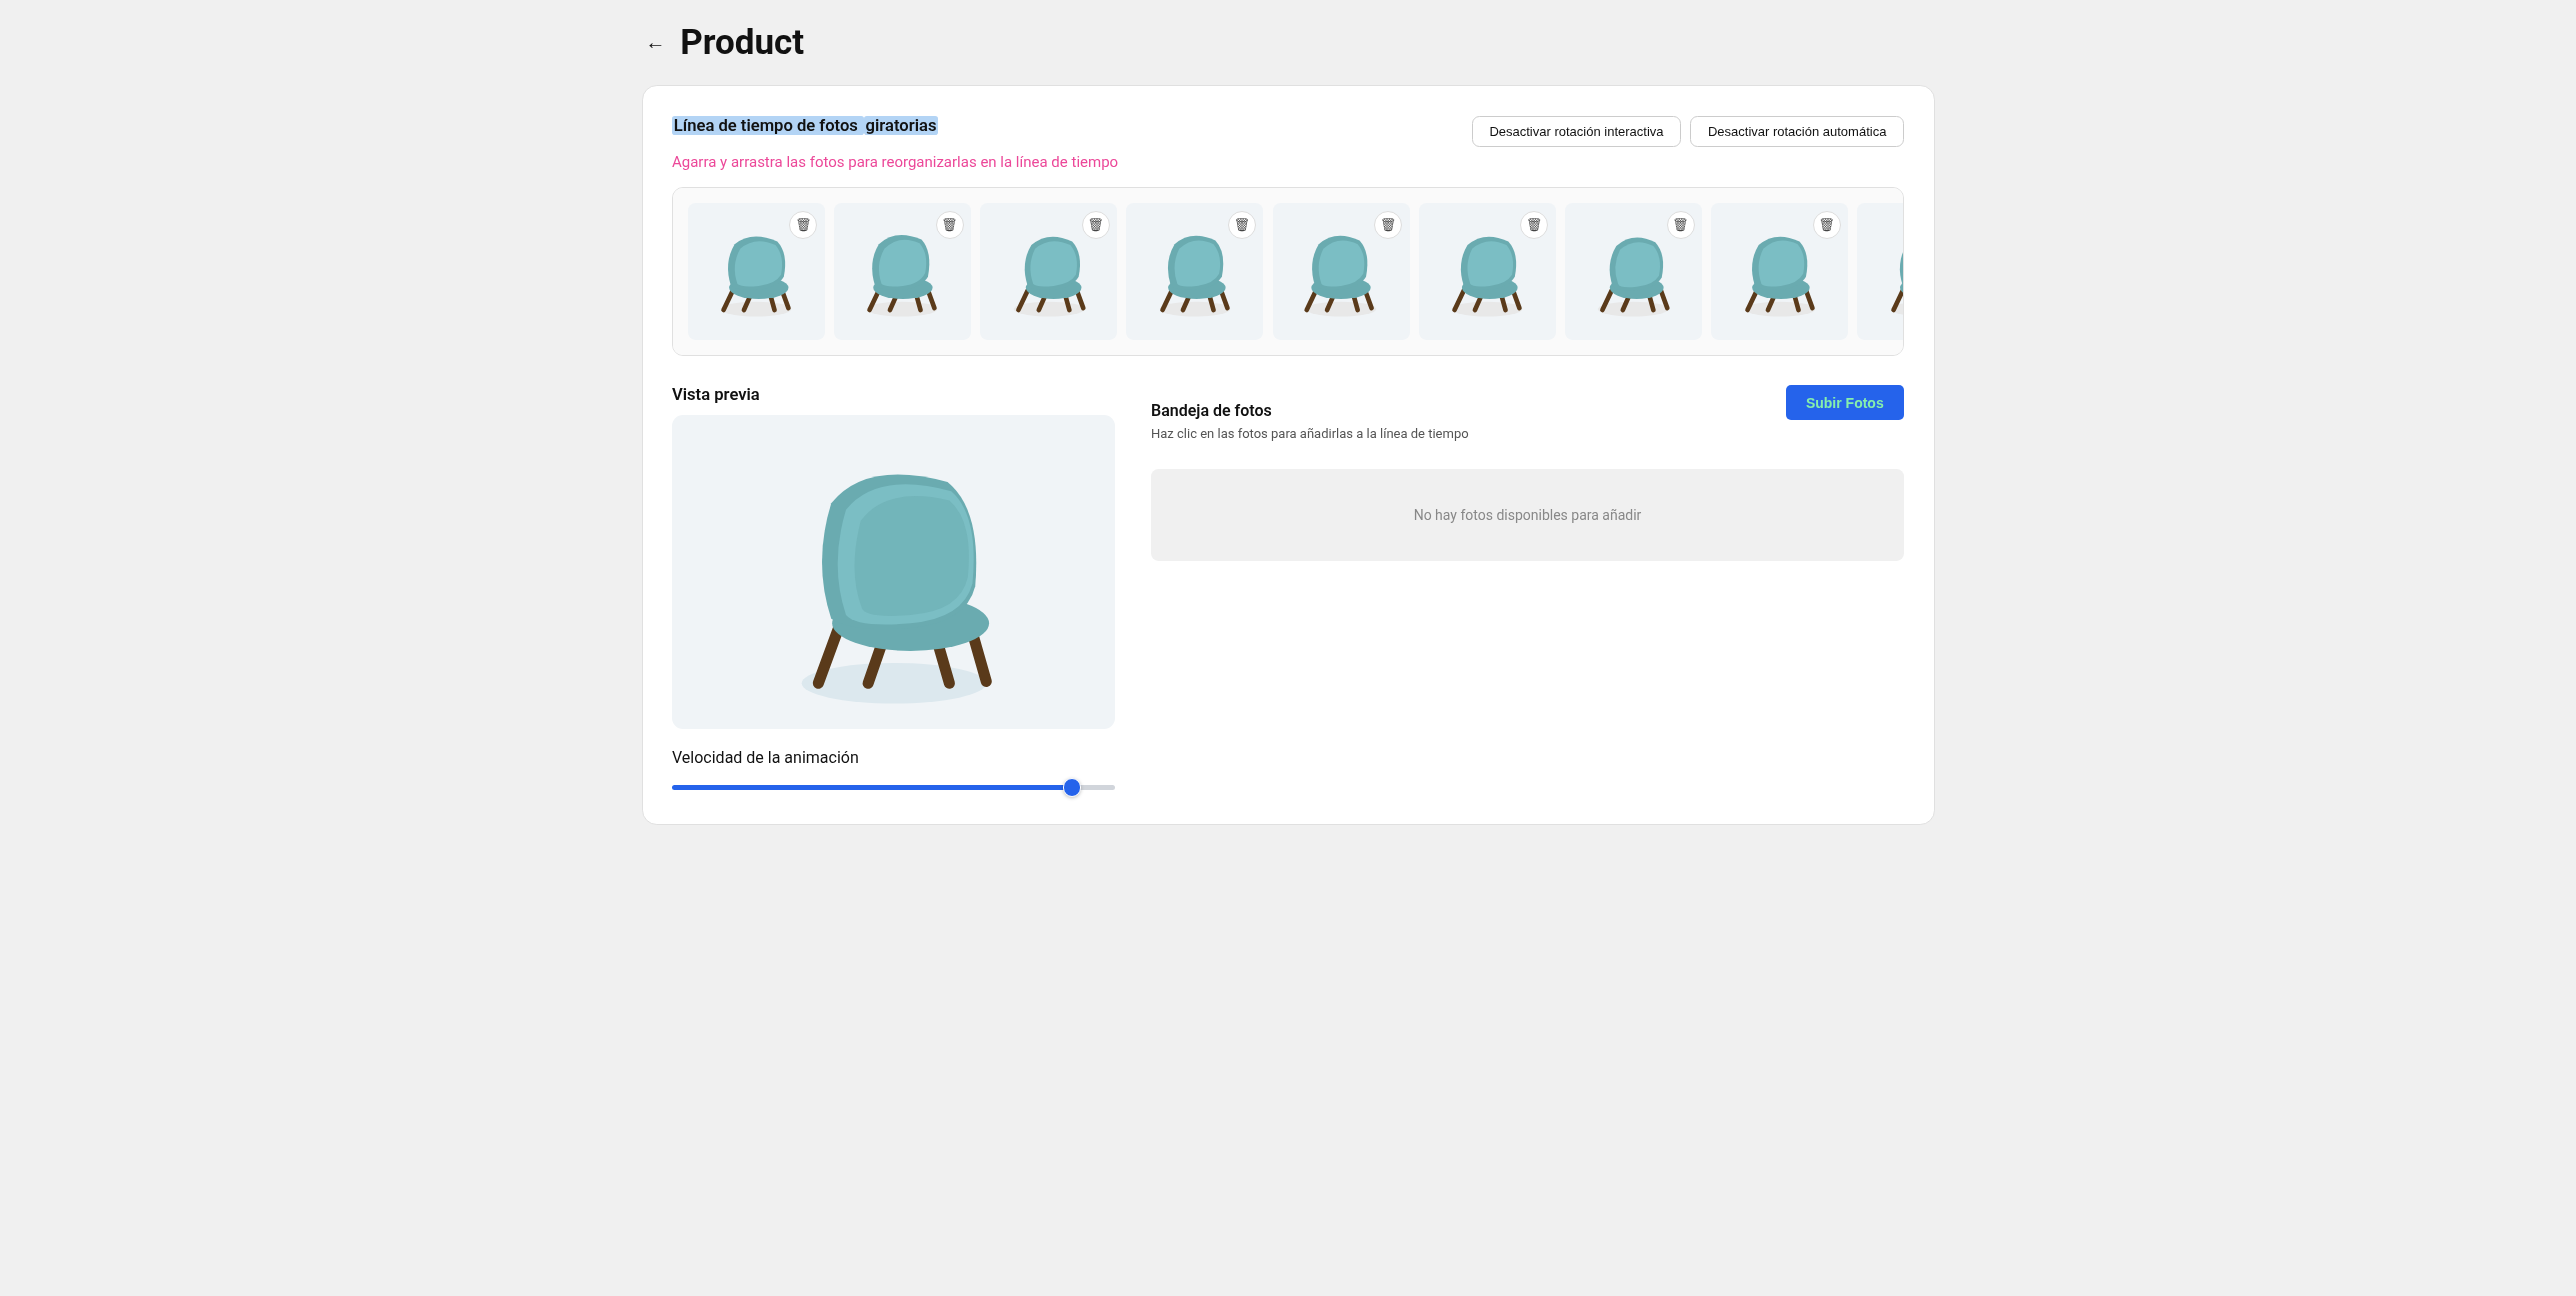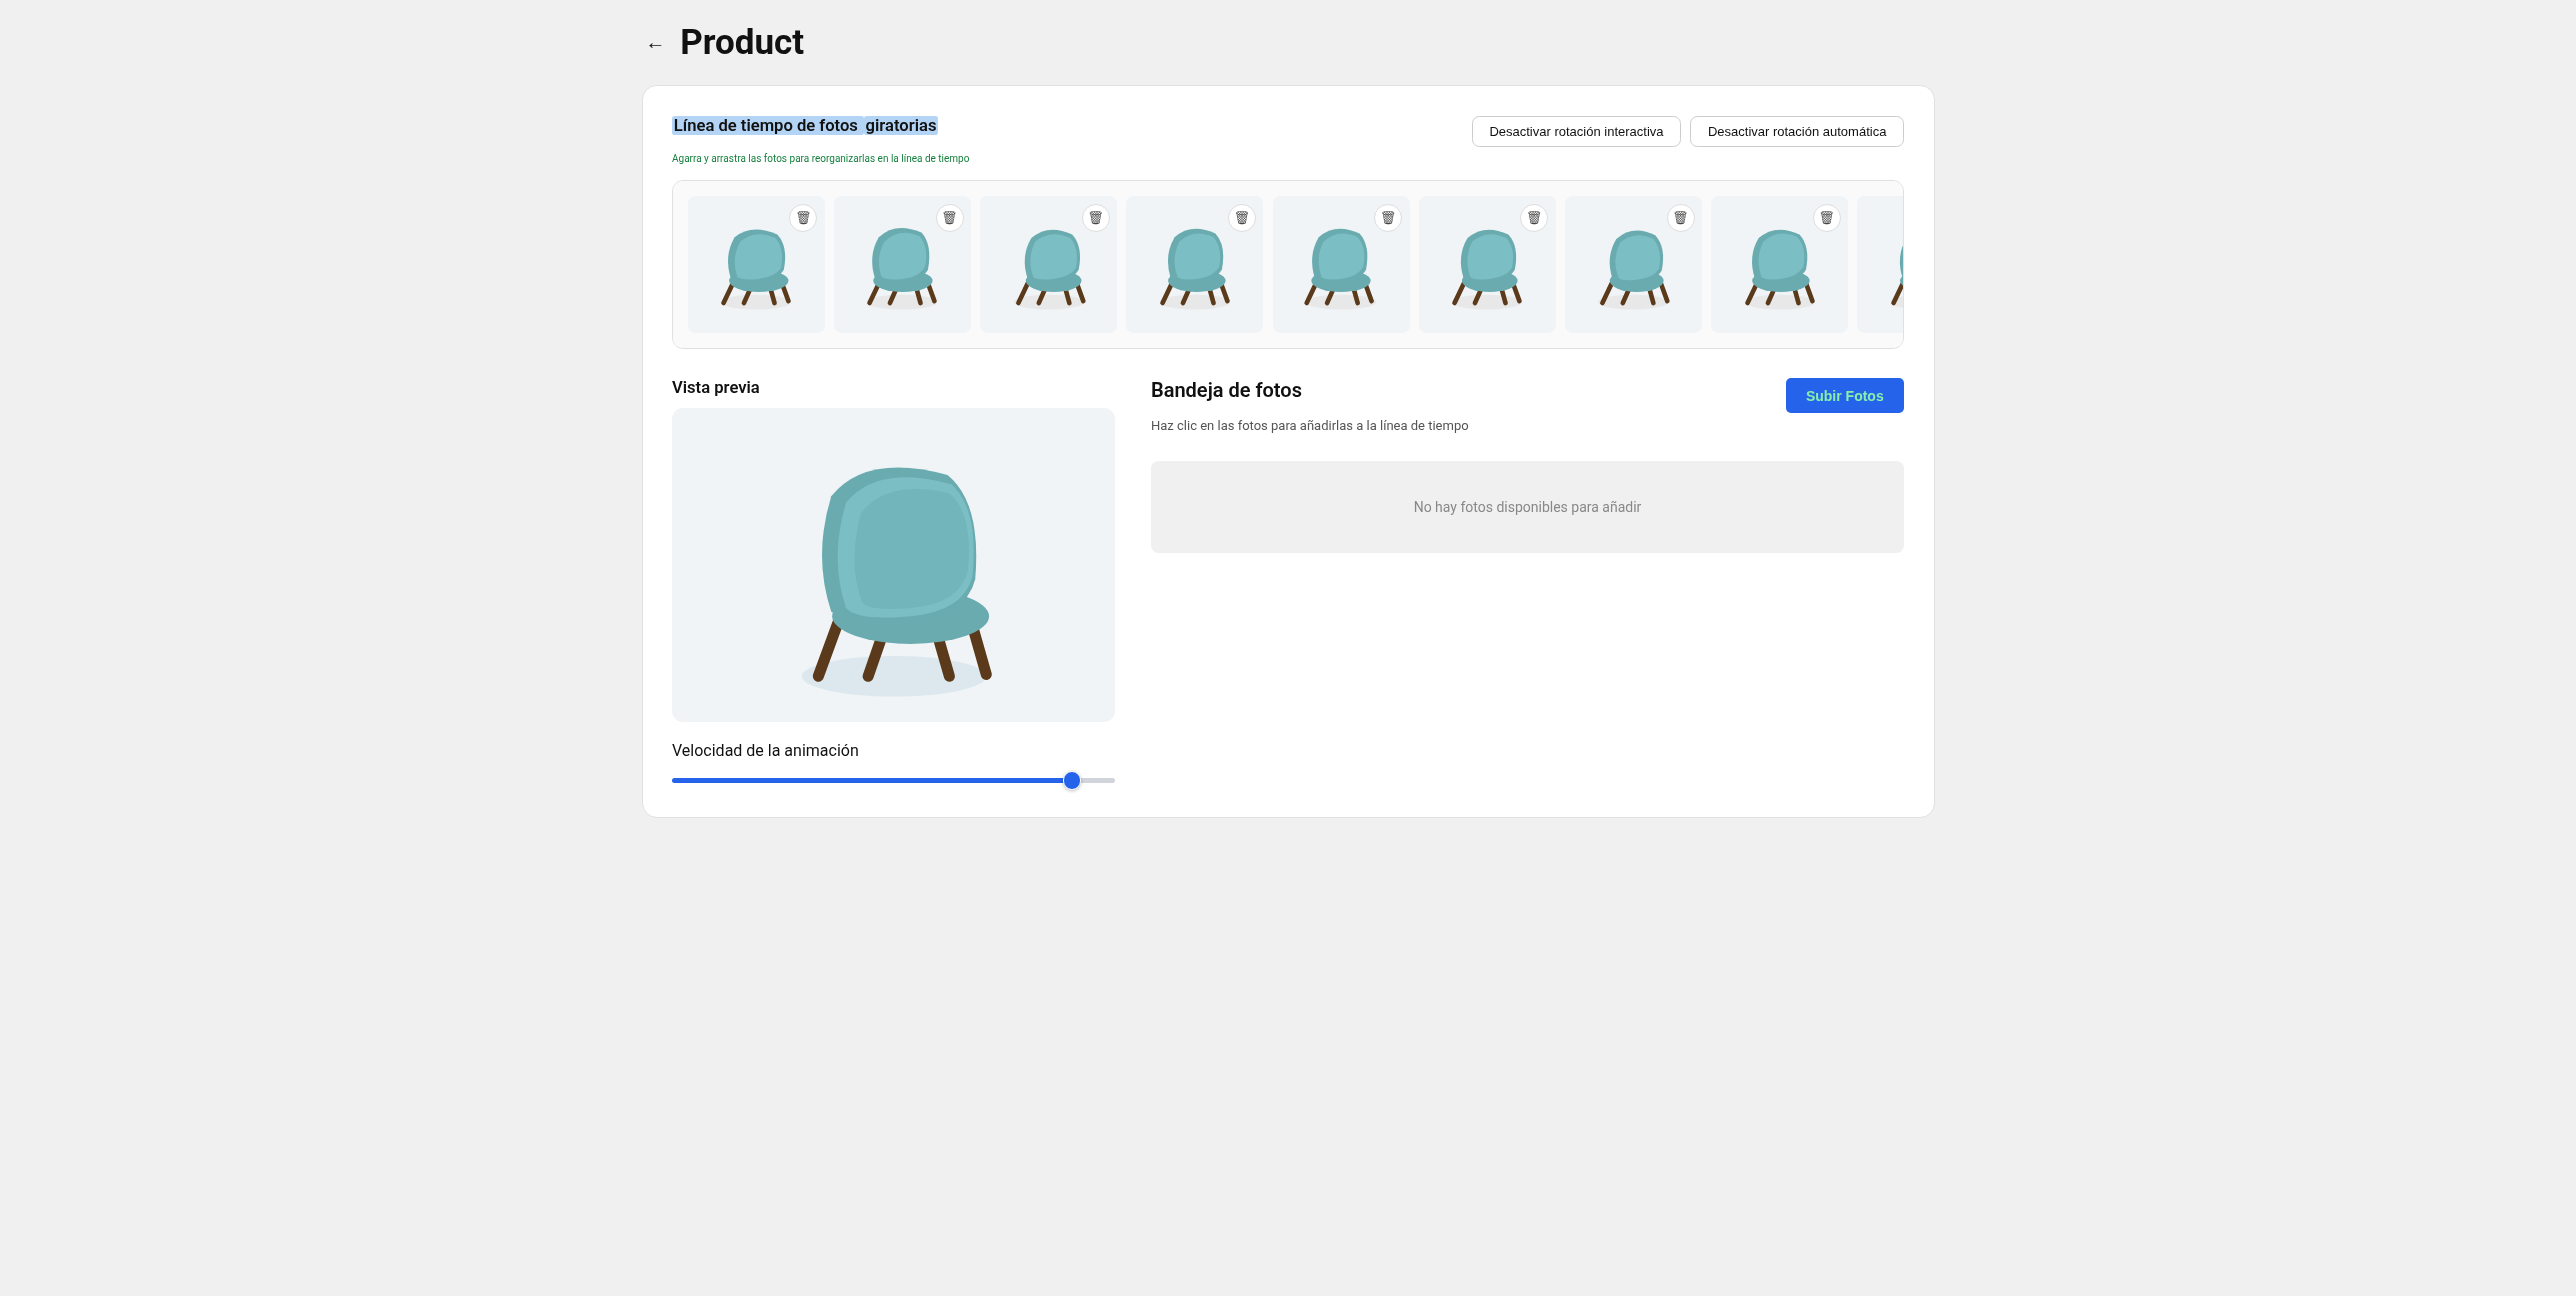--- a/index.html
+++ b/index.html
@@ -66,22 +66,22 @@
       background: #fff;
       border: 0.9px solid #ccc;
       border-radius: 7.4px;
       padding: 7.4px 16.6px;
       font-size: 13px;
       cursor: pointer;
       color: #111;
       white-space: nowrap;
     }
     .timeline-subtitle {
-      font-size: 10px;
-      color: #15803d;
+      font-size: 15px;
+      color: #ec4899;
       margin-bottom: 16.6px;
     }
     .timeline-scroll {
       border: 0.9px solid #e0e0e0;
       border-radius: 11px;
       padding: 14.8px;
       display: flex;
       gap: 9.2px;
       overflow-x: auto;
       margin-bottom: 29.5px;
@@ -179,23 +179,24 @@
     .tray-panel {
       flex: 1;
     }
     .tray-header {
       display: flex;
       align-items: flex-start;
       justify-content: space-between;
       margin-bottom: 5.5px;
     }
     .tray-title {
-      font-size: 20px;
+      font-size: 16px;
       font-weight: 600;
       color: #111;
+      margin-top: 16px;
     }
     .tray-subtitle {
       font-size: 13px;
       color: #555;
       margin-bottom: 28px;
     }
     .upload-btn {
       background: #2563eb;
       color: #86efac;
       border: none;

